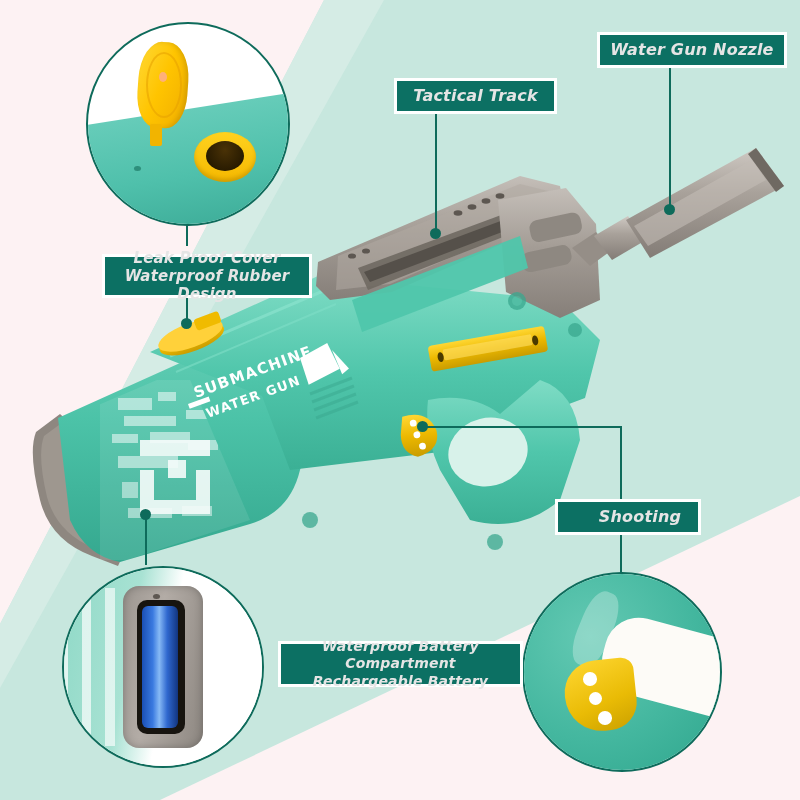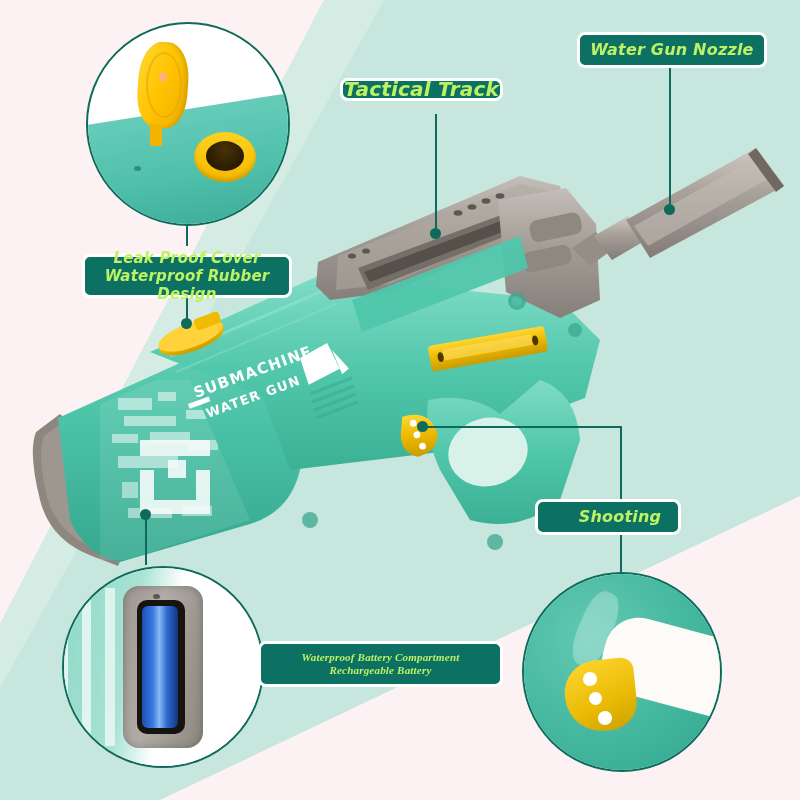--- a/index.html
+++ b/index.html
@@ -43,33 +43,34 @@
     position: absolute;
     width: 11px; height: 11px;
     border-radius: 50%;
     background: #0e6b5b;
   }
 
   
   .label {
     position: absolute;
     background: #0c7063;
-    color: #bef264;
+    color: #e5e5e5;
     border: 3px solid #ffffff;
-    border-radius: 8px;
+    border-radius: 0;
     font-style: italic;
     font-weight: bold;
     text-align: center;
     line-height: 1.22;
     letter-spacing: .2px;
     white-space: pre-line;
     box-sizing: border-box;
     display: flex;
     align-items: center;
     justify-content: center;
+    margin-left: 20px;
   }
 
   
   .bubble {
     position: absolute;
     border-radius: 50%;
     border: 2px solid #0e6b5b;
     overflow: hidden;
     background: #ffffff;
   }
@@ -400,22 +401,22 @@
     <div class="b3-finger"></div>
     <div class="b3-trigger"></div>
     <div class="b3-d" style="left:30%; top:50%;"></div>
     <div class="b3-d" style="left:33%; top:60%;"></div>
     <div class="b3-d" style="left:38%; top:70%;"></div>
   </div>
 
   <div class="label" style="left:82px; top:254px; width:210px; height:44px; font-size:15px;">Leak Proof Cover
 Waterproof Rubber Design</div>
 
-  <div class="label" style="left:340px; top:78px; width:163px; height:23px; font-size:20px;">Tactical Track</div>
+  <div class="label" style="left:374px; top:78px; width:163px; height:36px; font-size:16px;">Tactical Track</div>
 
   <div class="label" style="left:577px; top:32px; width:190px; height:36px; font-size:16px;">Water Gun Nozzle</div>
 
   <div class="label" style="left:535px; top:499px; width:146px; height:36px; font-size:16px;padding-left:24px;">Shooting</div>
 
-  <div class="label" style="left:258px; top:641px; width:245px; height:46px; font-size:11px;font-family:Liberation Serif, serif;">Waterproof Battery Compartment
+  <div class="label" style="left:258px; top:641px; width:245px; height:46px; font-size:14px;">Waterproof Battery Compartment
 Rechargeable Battery</div>
 
 </div>
 
 </body></html>

